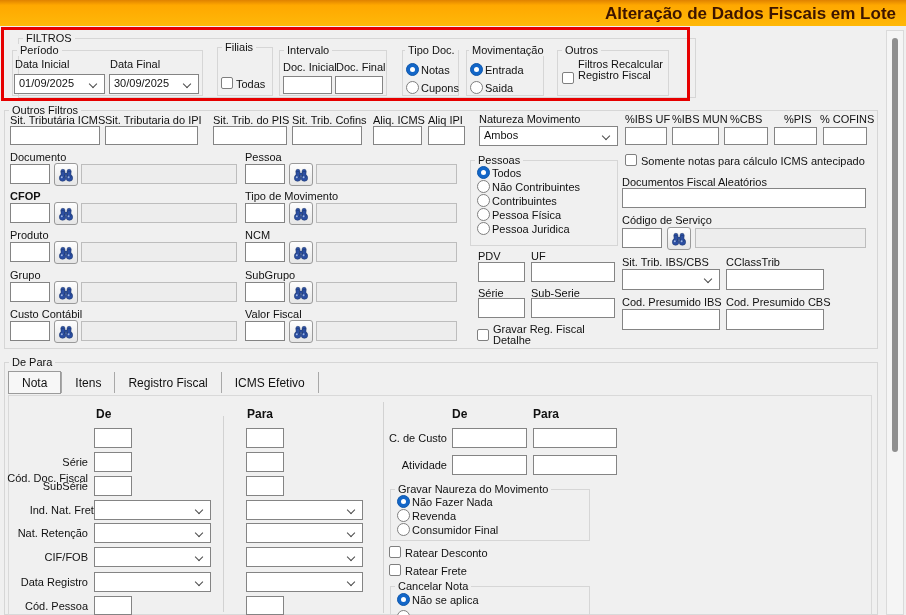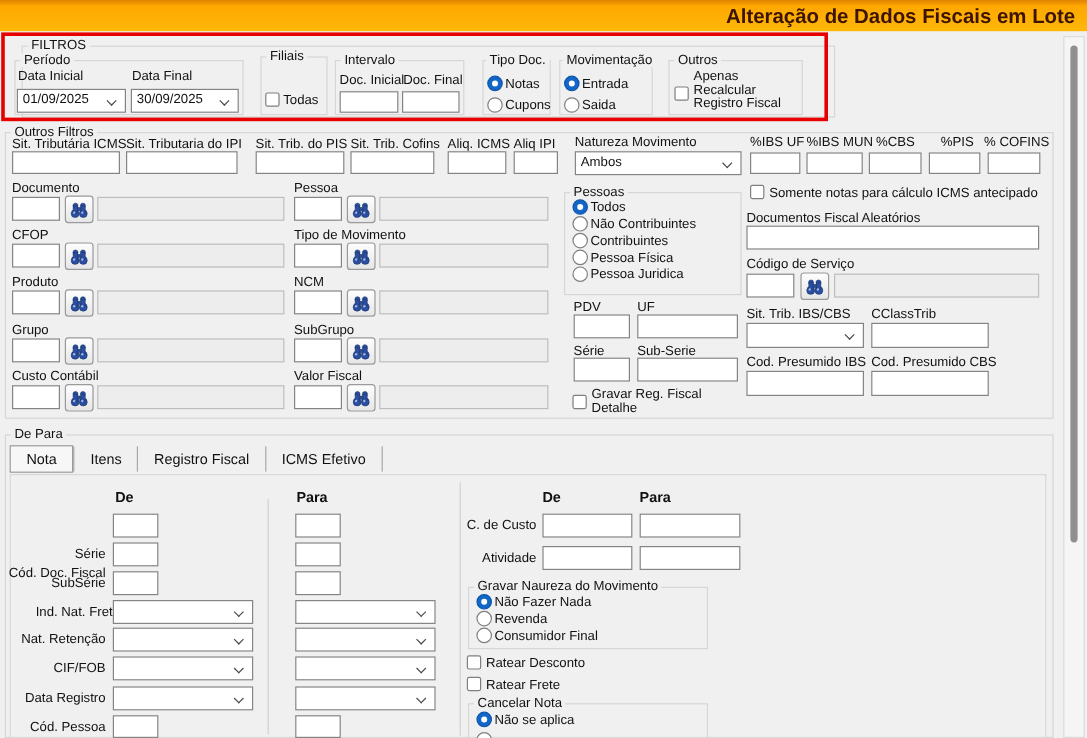--- a/index.html
+++ b/index.html
@@ -95,21 +95,21 @@
 </div>
 <div class="radio sel" style="left:470px;top:63px;"></div>
 <div class="lbl" style="left:485px;top:64px;">Entrada</div>
 <div class="radio" style="left:470px;top:81px;"></div>
 <div class="lbl" style="left:485px;top:82px;">Saida</div>
 
 <div class="gb" style="left:557px;top:50px;width:112px;height:46px;">
   <div class="gblbl" style="left:4px;top:-7px;">Outros</div>
 </div>
 <div class="check" style="left:562px;top:72px;"></div>
-<div class="lbl wrap2" style="left:578px;top:59px;width:88px;white-space:normal;">Apenas Recalcular Registro Fiscal</div>
+<div class="lbl wrap2" style="left:578px;top:59px;width:88px;white-space:normal;">Filtros Recalcular Registro Fiscal</div>
 
 <div class="gb" style="left:4px;top:110px;width:874px;height:239px;">
   <div class="gblbl" style="left:4px;top:-7px;">Outros Filtros</div>
 </div>
 
 <div class="lbl" style="left:10px;top:114px;">Sit. Tributária ICMS</div>
 <div class="txt" style="left:10px;top:126px;width:90px;height:19px;"></div>
 <div class="lbl" style="left:105px;top:114px;">Sit. Tributaria do IPI</div>
 <div class="txt" style="left:105px;top:126px;width:93px;height:19px;"></div>
 <div class="lbl" style="left:213px;top:114px;">Sit. Trib. do PIS</div>
@@ -166,21 +166,21 @@
         <rect x="3" y="4.5" width="3.6" height="6" rx="1"></rect>
         <rect x="9.4" y="4.5" width="3.6" height="6" rx="1"></rect>
         <rect x="6.8" y="6" width="2.4" height="2.6"></rect>
       </g>
       <circle cx="3.8" cy="10.2" r="1" fill="#9db6e4"></circle>
       <circle cx="10.6" cy="10.2" r="1" fill="#9db6e4"></circle>
     </svg>
 </div>
 <div class="dis" style="left:316px;top:164px;width:141px;height:20px;"></div>
 
-<div class="lbl" style="left:10px;top:190px;">CFOP</div>
+<div class="lbl" style="left:10px;top:190px;font-weight:bold;">CFOP</div>
 <div class="txt" style="left:10px;top:203px;width:40px;height:20px;"></div>
 <div class="binoc" style="left:54px;top:202px;">
   <svg width="16" height="16" viewBox="0 0 16 16">
       <g fill="#2b4ea2" stroke="#1a3568" stroke-width="0.5">
         <circle cx="4.6" cy="11" r="3.3"></circle>
         <circle cx="11.4" cy="11" r="3.3"></circle>
         <circle cx="4.9" cy="4.4" r="2.1"></circle>
         <circle cx="11.1" cy="4.4" r="2.1"></circle>
         <rect x="3" y="4.5" width="3.6" height="6" rx="1"></rect>
         <rect x="9.4" y="4.5" width="3.6" height="6" rx="1"></rect>

